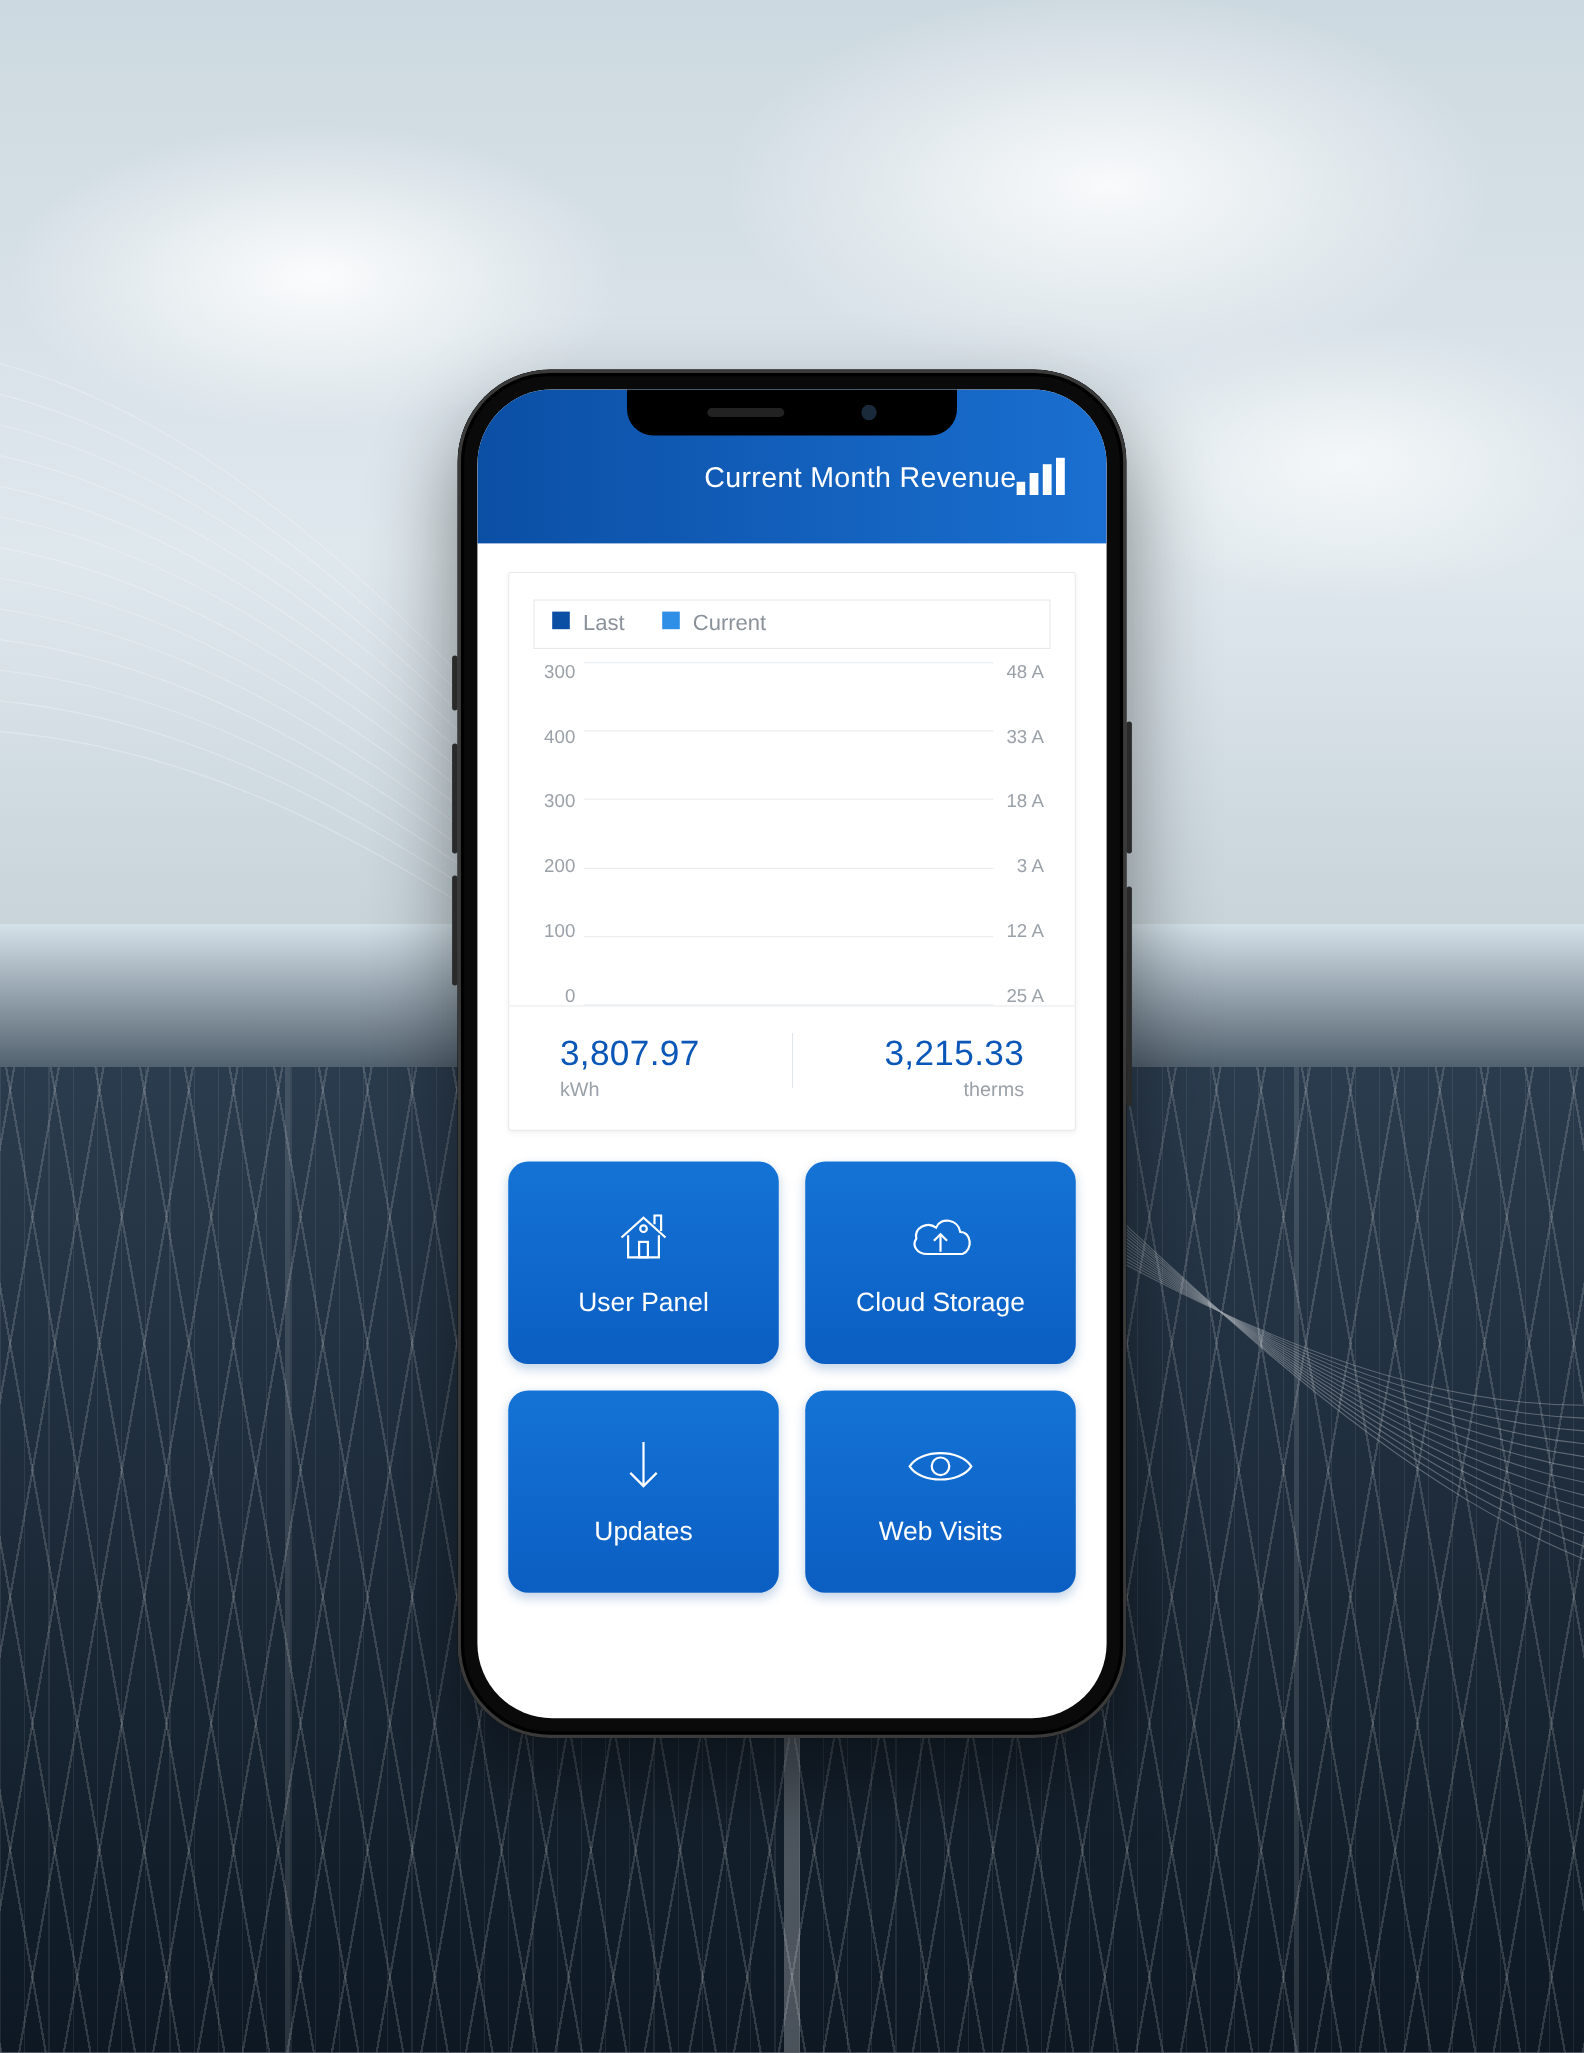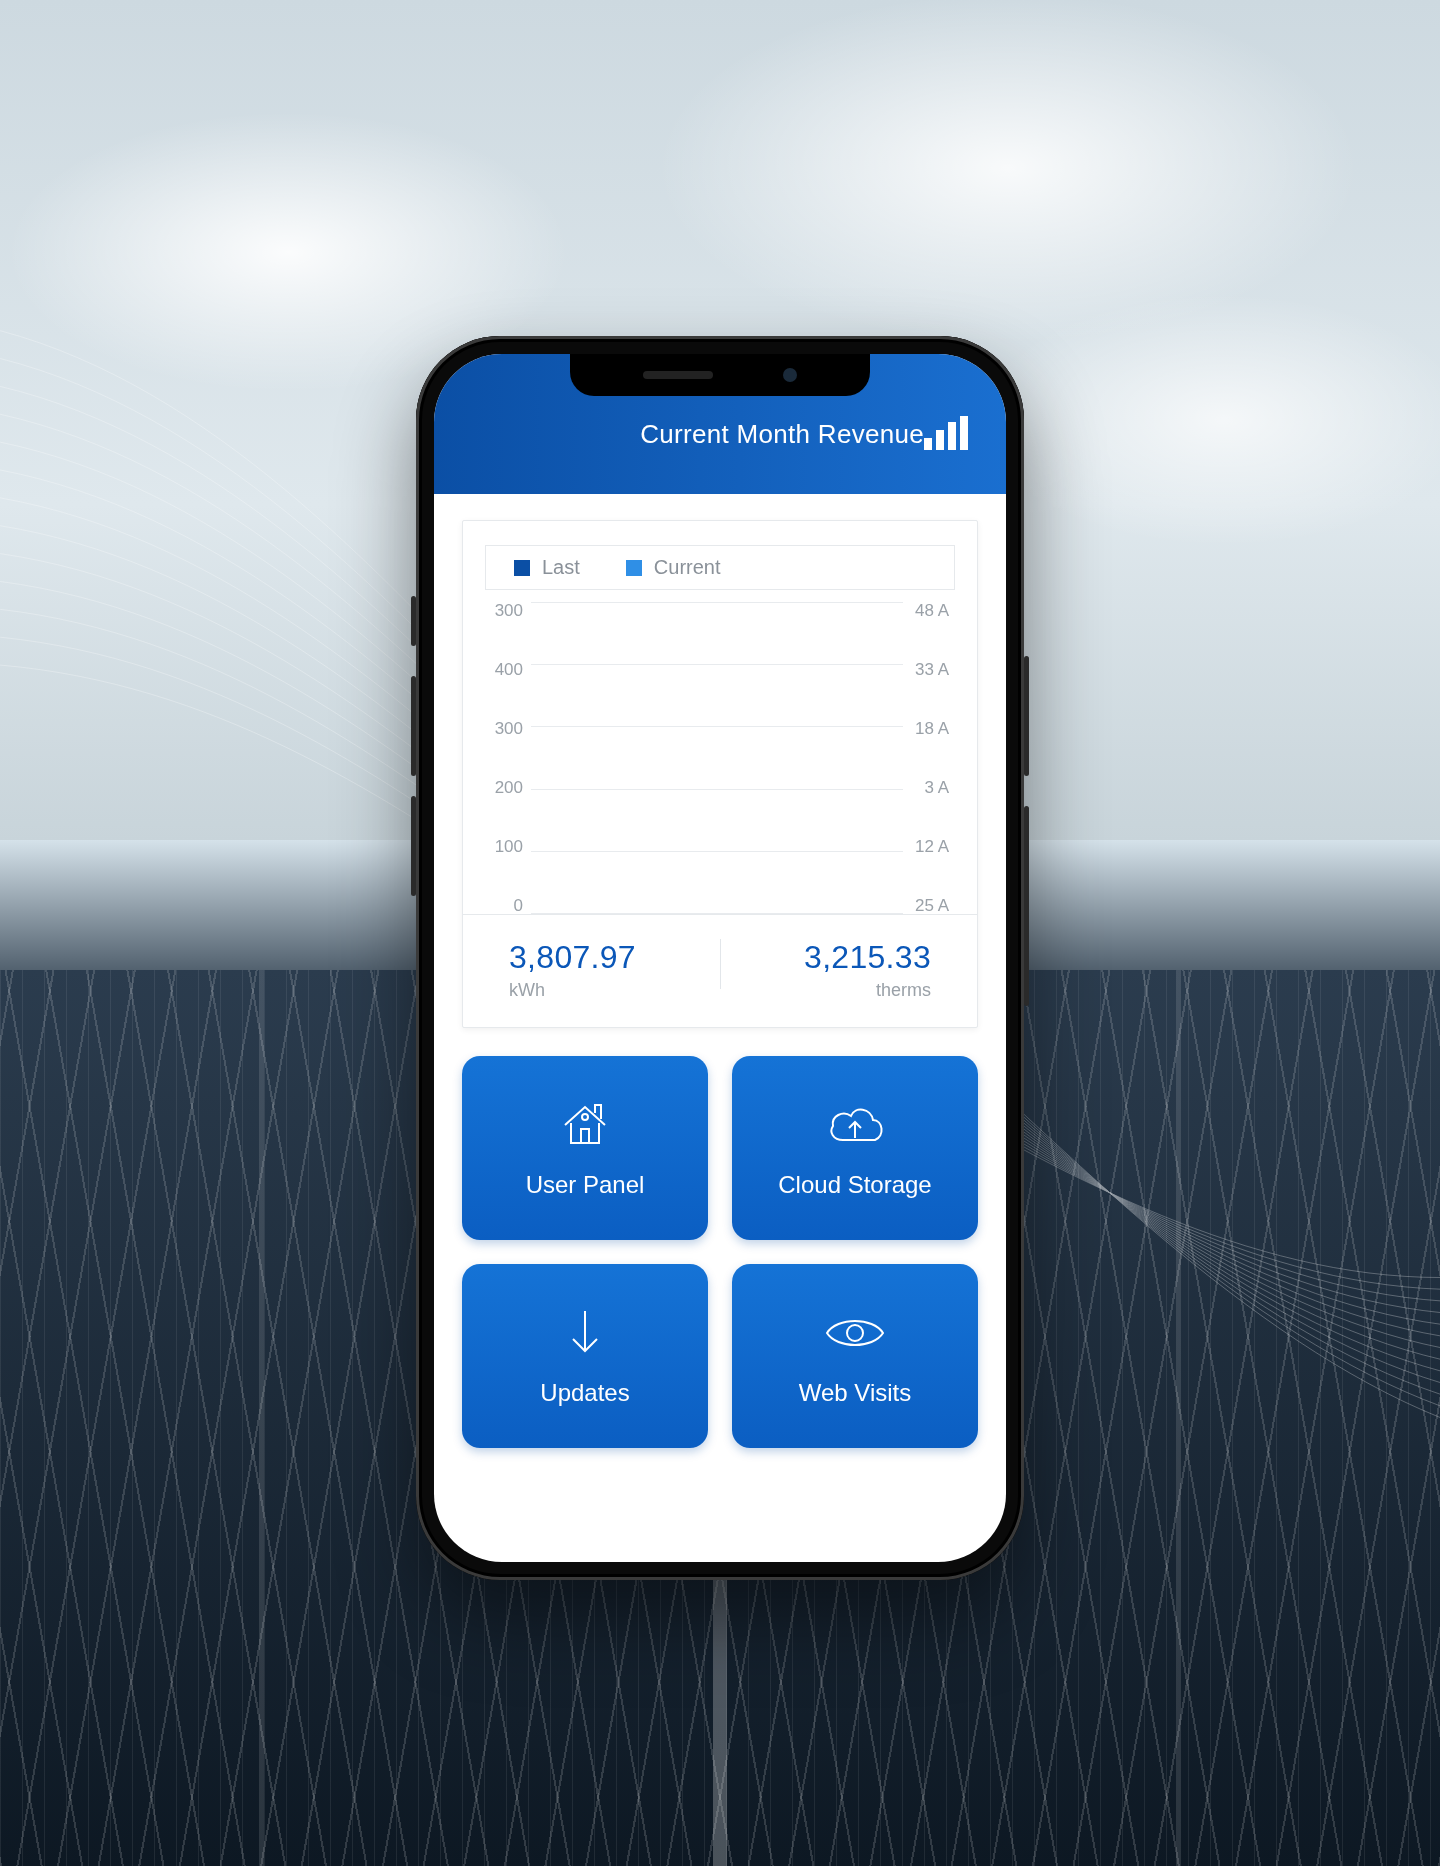--- a/index.html
+++ b/index.html
@@ -118,21 +118,21 @@
 
   
   .chart-card { padding: 24px 22px 0; }
   .legend {
     border: 1px solid #e6e9ec;
     padding: 10px 16px;
     display: flex; gap: 34px;
     font-size: 20px; color: #8a9199;
     margin-bottom: 12px;
   }
-  .legend .item { display: flex; align-items: center; gap: 12px; margin-left: 12px; }
+  .legend .item { display: flex; align-items: flex-start; gap: 12px; }
   .legend .sw { width: 16px; height: 16px; }
   .sw-last { background: #0b4fa5; }
   .sw-current { background: #2f8fe6; }
 
   .chart-wrap { display: flex; }
   .y-left, .y-right {
     display: flex; flex-direction: column; justify-content: space-between;
     font-size: 17px; color: #9aa1a8;
     height: 312px;
     padding: 0 6px;

